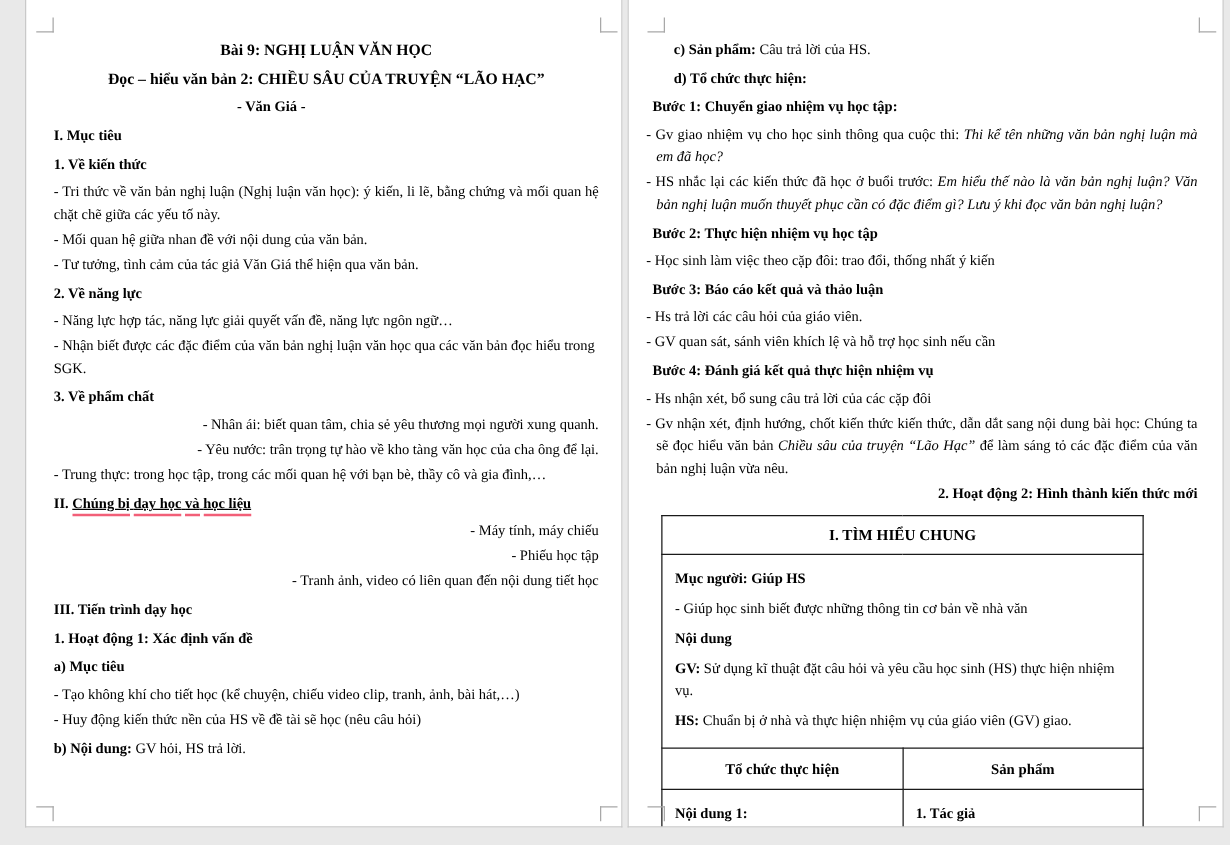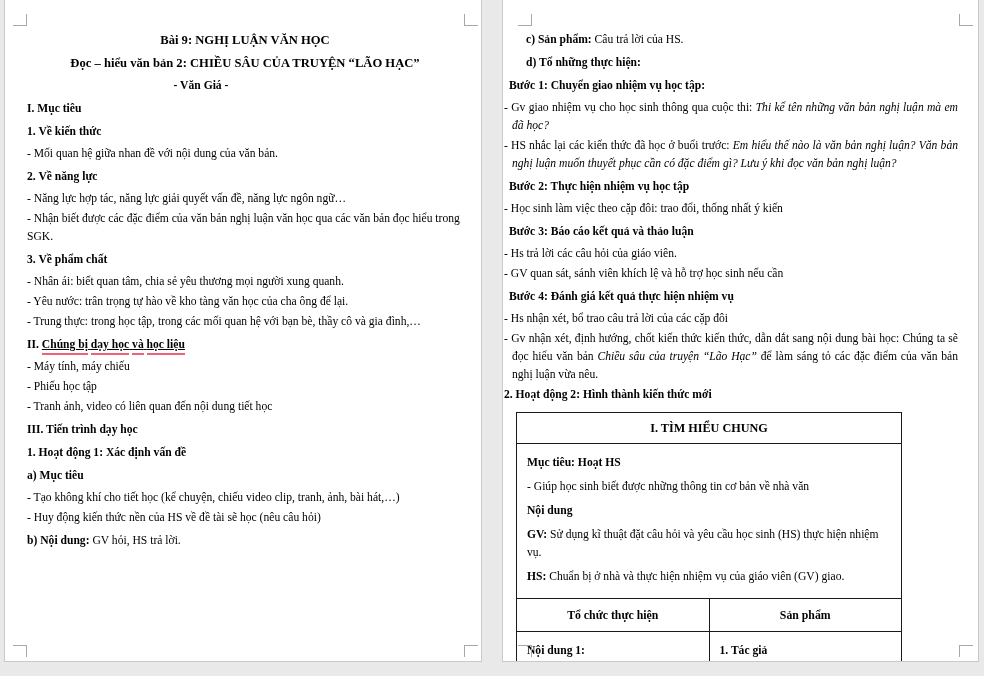--- a/index.html
+++ b/index.html
@@ -8,25 +8,25 @@
     background:#e9e9e9;
     font-family:"Liberation Serif","DejaVu Serif",serif;
     color:#000;
   }
   .canvas{position:relative;width:984px;height:676px;}
   .page{
     position:absolute;top:0;height:662px;background:#fff;
     border:1px solid #c9c9c9;border-top:none;box-sizing:border-box;
     font-size:11.6px;line-height:18px;overflow:hidden;
   }
-  .page-left{left:4px;width:478px;padding:26px 18px 0 22px;}
-  .page-right{left:502px;width:477px;padding:26px 20px 0 1px;}
+  .page-left{left:20px;width:478px;padding:26px 18px 0 22px;}
+  .page-right{left:502px;width:477px;padding:26px 20px 0 14px;}
   .para{margin:0 0 2px 0;}
   .h{margin:5px 0 4px 0;}
-  .gap{margin-top:1px;}
+  .gap{margin-top:1px;text-align:right;}
   .center{text-align:center;}
   .just{text-align:justify;}
   .author{text-align:center;padding-right:88px;}
   .ind{text-indent:22px;}
   .ind-sm{text-indent:5px;}
   .hang{padding-left:8px;text-indent:-8px;}
   .big{font-size:12.6px;}
   .b{font-weight:bold;}
   .i{font-style:italic;}
   .u{text-decoration:underline;text-decoration-thickness:1px;}
@@ -56,21 +56,23 @@
     <div class="mark tl" style="left:8px;top:14px;"></div>
     <div class="mark tr" style="left:459px;top:14px;"></div>
     <div class="mark bl" style="left:8px;top:645px;"></div>
     <div class="mark br" style="left:459px;top:645px;"></div>
     <div>
         <p class="para center big h"><span class="b">Bài 9: NGHỊ LUẬN VĂN HỌC</span></p>
         <p class="para center big h"><span class="b">Đọc – hiểu văn bản 2: CHIỀU SÂU CỦA TRUYỆN “LÃO HẠC”</span></p>
         <p class="para author h"><span class="b">- Văn Giá -</span></p>
         <p class="para h"><span class="b">I. Mục tiêu</span></p>
         <p class="para h"><span class="b">1. Về kiến thức</span></p>
+        <p class="para just"><span>- Tri thức về văn bản nghị luận (Nghị luận văn học): ý kiến, li lẽ, bằng chứng và mối quan hệ chặt chẽ giữa các yếu tố này.</span></p>
         <p class="para"><span>- Mối quan hệ giữa nhan đề với nội dung của văn bản.</span></p>
+        <p class="para"><span>- Tư tưởng, tình cảm của tác giả Văn Giá thể hiện qua văn bản.</span></p>
         <p class="para h"><span class="b">2. Về năng lực</span></p>
         <p class="para"><span>- Năng lực hợp tác, năng lực giải quyết vấn đề, năng lực ngôn ngữ…</span></p>
         <p class="para"><span>- Nhận biết được các đặc điểm của văn bản nghị luận văn học qua các văn bản đọc hiểu trong SGK.</span></p>
         <p class="para h"><span class="b">3. Về phẩm chất</span></p>
         <p class="para gap"><span>- Nhân ái: biết quan tâm, chia sẻ yêu thương mọi người xung quanh.</span></p>
         <p class="para gap"><span>- Yêu nước: trân trọng tự hào về kho tàng văn học của cha ông để lại.</span></p>
         <p class="para"><span>- Trung thực: trong học tập, trong các mối quan hệ với bạn bè, thầy cô và gia đình,…</span></p>
         <p class="para h"><span class="b">II. </span><span class="b u sq">Chúng bị</span><span class="b u"> </span><span class="b u sq">dạy học</span><span class="b u"> </span><span class="b u sq">và</span><span class="b u"> </span><span class="b u sq">học liệu</span></p>
         <p class="para gap"><span>- Máy tính, máy chiếu</span></p>
         <p class="para gap"><span>- Phiếu học tập</span></p>
@@ -85,44 +87,44 @@
   </div>
 
   <div class="page page-right">
     <div class="mark tl" style="left:15px;top:14px;"></div>
     <div class="mark tr" style="left:456px;top:14px;"></div>
     <div class="mark bl" style="left:15px;top:645px;"></div>
     <div class="mark br" style="left:456px;top:645px;"></div>
 
     <div>
         <p class="para ind h"><span class="b">c) Sản phẩm: </span><span>Câu trả lời của HS.</span></p>
-        <p class="para ind h"><span class="b">d) Tổ những thực hiện:</span></p>
+        <p class="para ind h"><span class="b">d) Tổ chức thực hiện:</span></p>
         <p class="para ind-sm h"><span class="b">Bước 1:  Chuyển giao nhiệm vụ học tập:</span></p>
         <p class="para hang just"><span>- Gv giao nhiệm vụ cho học sinh thông qua cuộc thi: </span><span class="i">Thi kể tên những văn bản nghị luận mà em đã học?</span></p>
         <p class="para hang just"><span>- HS nhắc lại các kiến thức đã học ở buổi trước: </span><span class="i">Em hiểu thế nào là văn bản nghị luận? Văn bản nghị luận muốn thuyết phục cần có đặc điểm gì? Lưu ý khi đọc văn bản nghị luận?</span></p>
         <p class="para ind-sm h"><span class="b">Bước 2: Thực hiện nhiệm vụ học tập</span></p>
         <p class="para"><span>- Học sinh làm việc theo cặp đôi: trao đổi, thống nhất ý kiến</span></p>
         <p class="para ind-sm h"><span class="b">Bước 3: Báo cáo kết quả và thảo luận</span></p>
         <p class="para"><span>- Hs trả lời các câu hỏi của giáo viên.</span></p>
         <p class="para"><span>- GV quan sát, sánh viên khích lệ và hỗ trợ học sinh nếu cần</span></p>
         <p class="para ind-sm h"><span class="b">Bước 4: Đánh giá kết quả thực hiện nhiệm vụ</span></p>
-        <p class="para"><span>- Hs nhận xét, bổ trao câu trả lời của các cặp đôi</span></p>
+        <p class="para"><span>- Hs nhận xét, bổ sung câu trả lời của các cặp đôi</span></p>
         <p class="para hang just"><span>- Gv nhận xét, định hướng, chốt kiến thức kiến thức, dẫn dắt sang nội dung bài học: Chúng ta sẽ đọc hiểu văn bản </span><span class="i">Chiều sâu của truyện “Lão Hạc”</span><span> để làm sáng tỏ các đặc điểm của văn bản nghị luận vừa nêu.</span></p>
         <p class="para h gap"><span class="b">2. Hoạt động 2: Hình thành kiến thức mới</span></p>
       </div>
 
     <table class="lesson">
       <tbody>
         <tr>
           <td colspan="2" class="t-title">I. TÌM HIỂU CHUNG</td>
         </tr>
         <tr>
           <td colspan="2" class="t-info">
             <div>
-                <p class="para"><span class="b">Mục tiêu: Hoạt HS</span></p>
+                <p class="para"><span class="b">Mục người: Giúp HS</span></p>
                 <p class="para"><span>- Giúp học sinh biết được những thông tin cơ bản về nhà văn</span></p>
                 <p class="para"><span class="b">Nội dung</span></p>
                 <p class="para"><span class="b">GV: </span><span>Sử dụng kĩ thuật đặt câu hỏi và yêu cầu học sinh (HS) thực hiện nhiệm vụ.</span></p>
                 <p class="para"><span class="b">HS: </span><span>Chuẩn bị ở nhà và thực hiện nhiệm vụ của giáo viên (GV) giao.</span></p>
               </div>
           </td>
         </tr>
         <tr>
           <th class="t-col" style="width:49%;">Tổ chức thực hiện</th>
           <th class="t-col">Sản phẩm</th>

